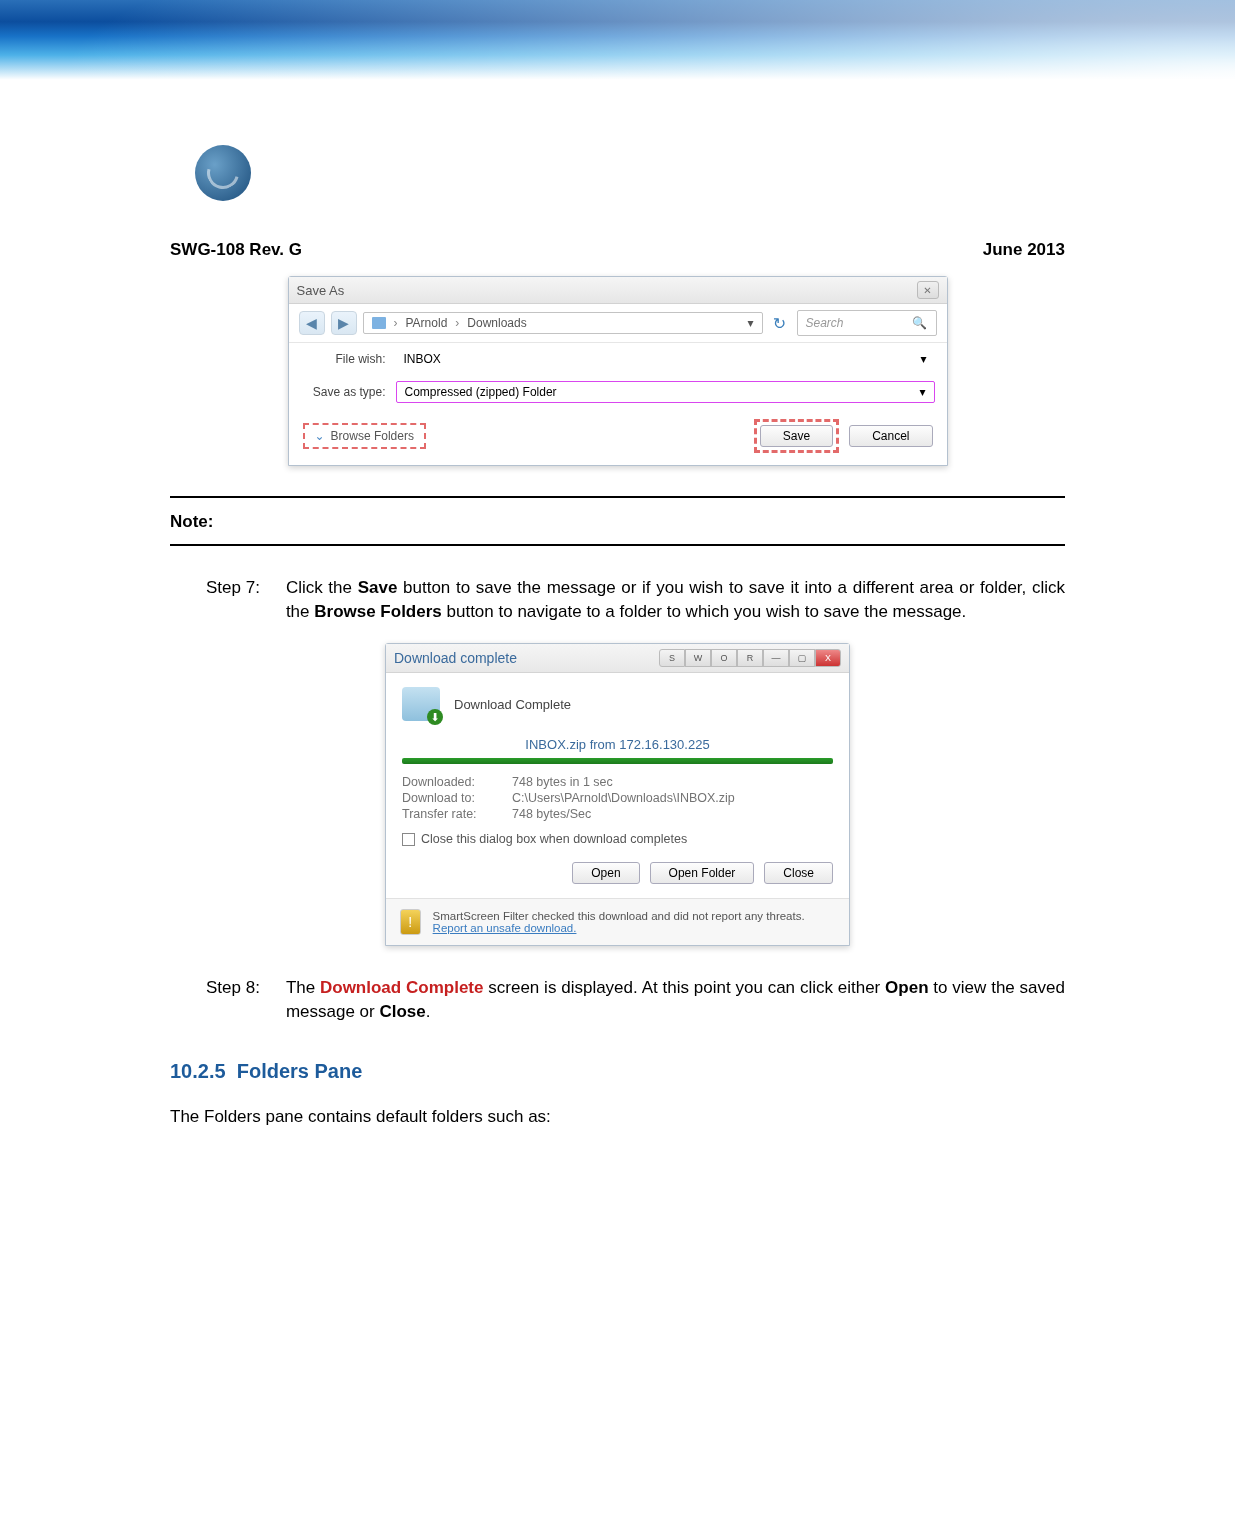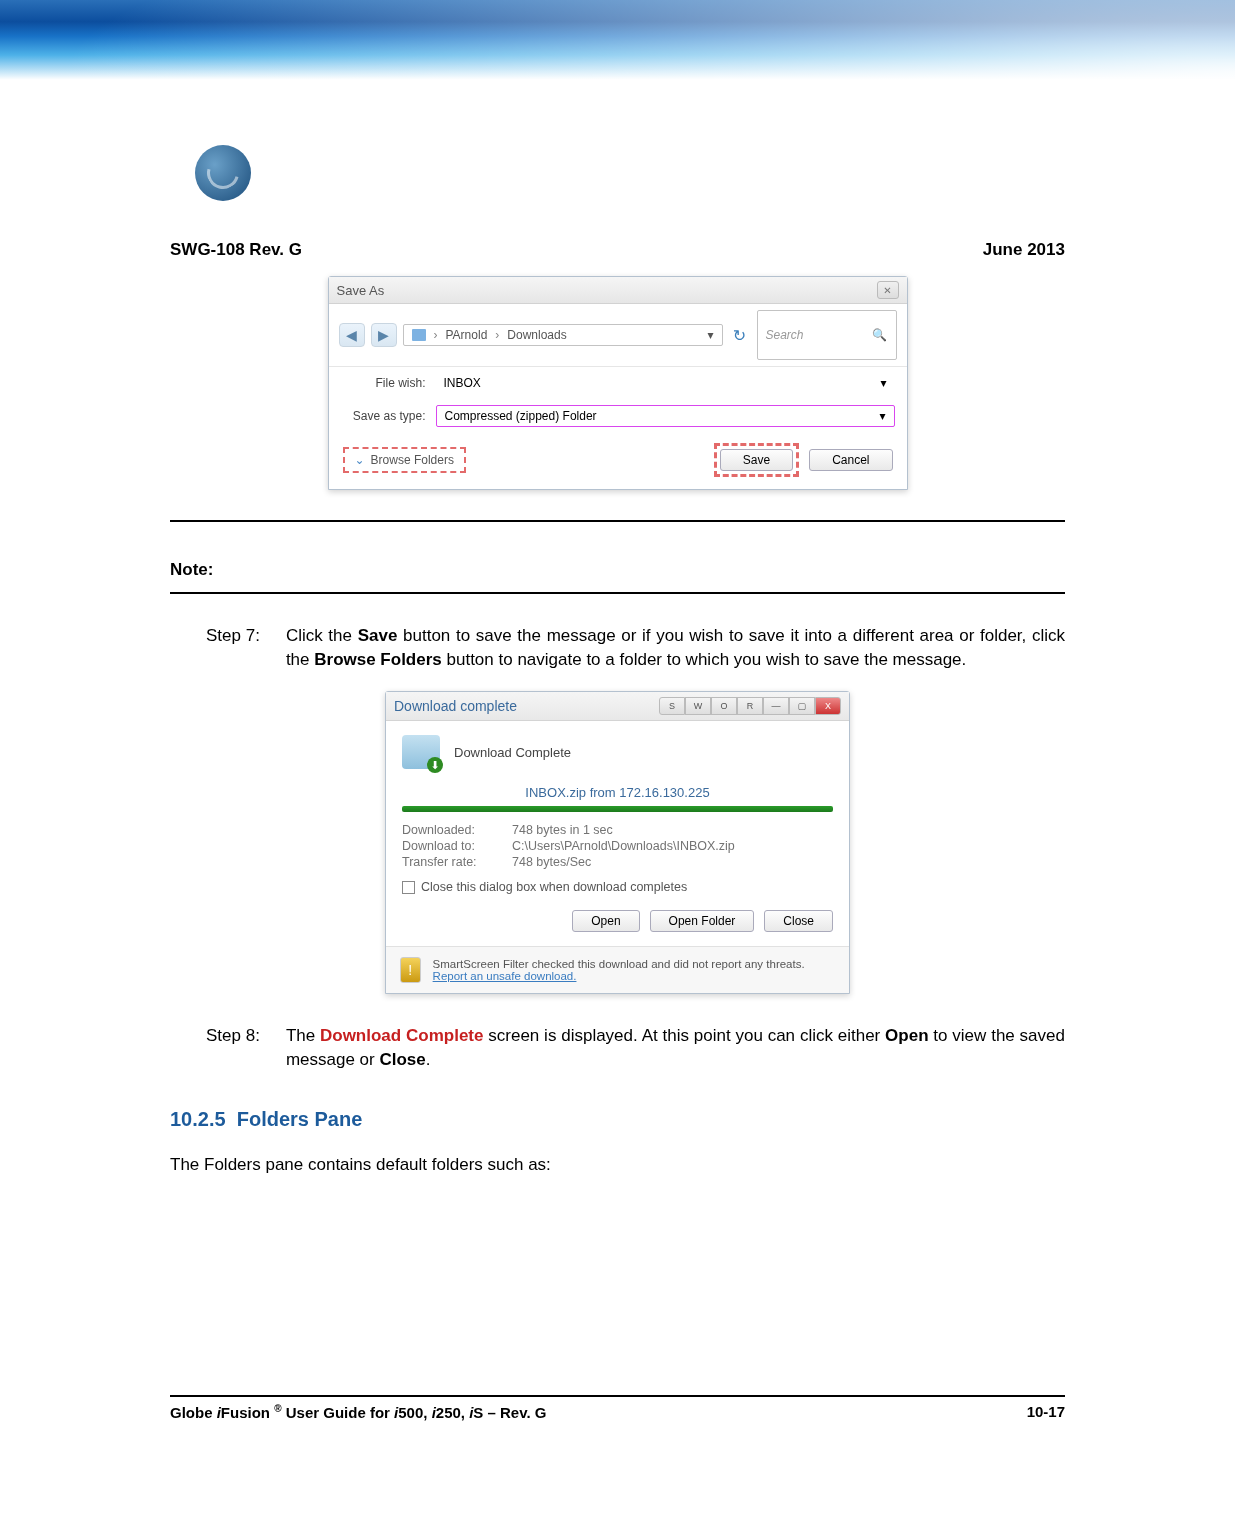--- a/index.html
+++ b/index.html
@@ -9,44 +9,44 @@
     .banner::before { content: ""; position: absolute; inset: 0; background: radial-gradient(ellipse 1800px 300px at 100% 50%, rgba(255,255,255,0.9), transparent 65%); }
     .logo-box { position: absolute; left: 195px; top: 145px; display: flex; align-items: center; gap: 12px; }
     .logo-icon { width: 56px; height: 56px; border-radius: 50%; background: radial-gradient(circle at 35% 35%, #6aa0c8, #1a4c7a); position: relative; }
     .logo-icon::before { content: ""; position: absolute; inset: 12px; border: 3px solid rgba(255,255,255,0.5); border-radius: 50%; border-top-color: transparent; border-right-color: transparent; transform: rotate(-30deg); }
     .logo-text { display: flex; flex-direction: column; }
     .brand { font-size: 22px; font-weight: bold; color: #2a4d6f; letter-spacing: 0.5px; }
     .tagline { font-size: 11px; color: #5b7a95; font-style: italic; margin-top: 2px; }
     .content { padding: 0 170px 40px; }
     .hdr-row { display: flex; justify-content: space-between; font-weight: bold; font-size: 17px; margin-top: 95px; margin-bottom: 16px; }
     
-    .dlg { width: 580px; margin: 8px auto 30px; border: 1px solid #b4c1cf; border-radius: 3px 3px 0 0; background: #fff; box-shadow: 0 2px 6px rgba(0,0,0,0.18); }
+    .dlg { width: 660px; margin: 8px auto 30px; border: 1px solid #b4c1cf; border-radius: 3px 3px 0 0; background: #fff; box-shadow: 0 2px 6px rgba(0,0,0,0.18); }
     .dlg-titlebar { background: linear-gradient(#f5f5f5,#e6e6e6); padding: 4px 8px; font-size: 13px; color: #555; display: flex; justify-content: space-between; align-items: center; border-bottom: 1px solid #d2d2d2; }
     .dlg-close { width: 22px; height: 18px; border: 1px solid #bbb; border-radius: 3px; background: linear-gradient(#f0f0f0,#ddd); font-size: 10px; display:flex; align-items:center; justify-content:center; color:#777; }
     .crumb-row { display:flex; align-items:center; padding: 6px 10px; gap:6px; border-bottom: 1px solid #e6e6e6; }
     .navbtn { width: 26px; height: 24px; border: 1px solid #c9d6e1; border-radius: 4px; background: linear-gradient(#eaf3fb,#d9e7f2); display:flex; align-items:center; justify-content:center; color:#5a85aa; font-size:14px; }
     .crumb-field { flex:1; border: 1px solid #c3c3c3; border-radius: 2px; padding: 3px 8px; font-size: 12px; color:#555; display:flex; align-items:center; gap:6px; background:#fff; }
     .crumb-arrow { color:#888; padding:0 2px; }
     .crumb-drop { color:#555; margin-left:auto; }
     .refresh { width:22px; height:22px; display:flex; align-items:center; justify-content:center; color:#3b7fbb; }
-    .search-field { width:140px; border:1px solid #c3c3c3; border-radius:2px; padding:17px 8px; font-size:12px; color:#999; font-style:italic; background:#fff; display:flex; align-items:center; justify-content:space-between; }
+    .search-field { width:140px; border:1px solid #c3c3c3; border-radius:2px; padding:5px 8px; font-size:12px; color:#999; font-style:italic; background:#fff; display:flex; align-items:center; justify-content:space-between; }
     .search-field .mag { color:#4e8cc7; font-style:normal; }
     .form-row { display:flex; align-items:center; padding:6px 12px; gap:10px; }
     .form-lbl { width:85px; text-align:right; font-size:12px; color:#444; }
     .form-val { flex:1; border:1px solid #d946ef; border-radius:2px; padding:3px 8px; font-size:12px; background:#fff; display:flex; justify-content:space-between; align-items:center; }
     .form-val.borderless { border:none; }
     .dlg-foot { display:flex; justify-content:space-between; align-items:center; padding:10px 14px 12px; }
     .browse-folders { border:2px dashed #e36a6a; padding:4px 10px; display:flex; align-items:center; gap:6px; font-size:12px; color:#555; }
     .browse-folders .chev { color:#4e8cc7; }
     .btn-grp { display:flex; gap:10px; align-items:center; }
     .save-wrap { border:3px dashed #e36a6a; padding:3px; }
     .gbtn { border:1px solid #aab; border-radius:3px; padding:3px 22px; font-size:12px; background:linear-gradient(#fdfdfd,#e9e9e9); }
     
     .rule { border:0; border-top:2px solid #000; margin: 0; }
-    .note-block { padding: 12px 0 10px; font-size:17px; text-align: justify; line-height:1.4; display:flex; gap:30px;margin-top:24px; }
+    .note-block { padding: 12px 0 10px; font-size:17px; text-align: justify; line-height:1.4; display:flex; gap:30px; }
     .note-lbl { font-weight:bold; }
     .note-txt { flex:1; }
     .italic { font-style: italic; }
     
     .step { display:flex; gap:26px; font-size:17px; margin: 30px 0 10px 36px; text-align:justify; line-height:1.4; }
     .step-lbl { white-space:nowrap; }
     .step-txt { flex:1; }
     .bold { font-weight:bold; }
     
     .dl-dlg { width: 465px; margin: 20px auto 24px; border:1px solid #b4c1cf; border-radius:3px 3px 0 0; background:#fff; box-shadow:0 2px 6px rgba(0,0,0,0.18); }
@@ -213,20 +213,14 @@
       <span class="step-txt">
         <span>The </span><span class="red">Download Complete</span><span> screen is displayed. At this point you can click either </span><span class="bold">Open</span><span> to view the saved message or </span><span class="bold">Close</span><span>.</span>
       </span>
     </div>
 
     <div class="sect-head">
       <span>10.2.5</span>&nbsp;&nbsp;<span>Folders Pane</span>
     </div>
     <div class="para">The Folders pane contains default folders such as:</div>
 
-    <div class="footer">
-      <span>
-        <span>Globe </span><span class="italic">i</span><span>Fusion </span><span class="sup">®</span><span> User Guide for </span><span class="italic">i</span><span>500, </span><span class="italic">i</span><span>250, </span><span class="italic">i</span><span>S – Rev. G</span>
-      </span>
-      <span>10-17</span>
-    </div>
   </div>
 </div>
 
 </body></html>

